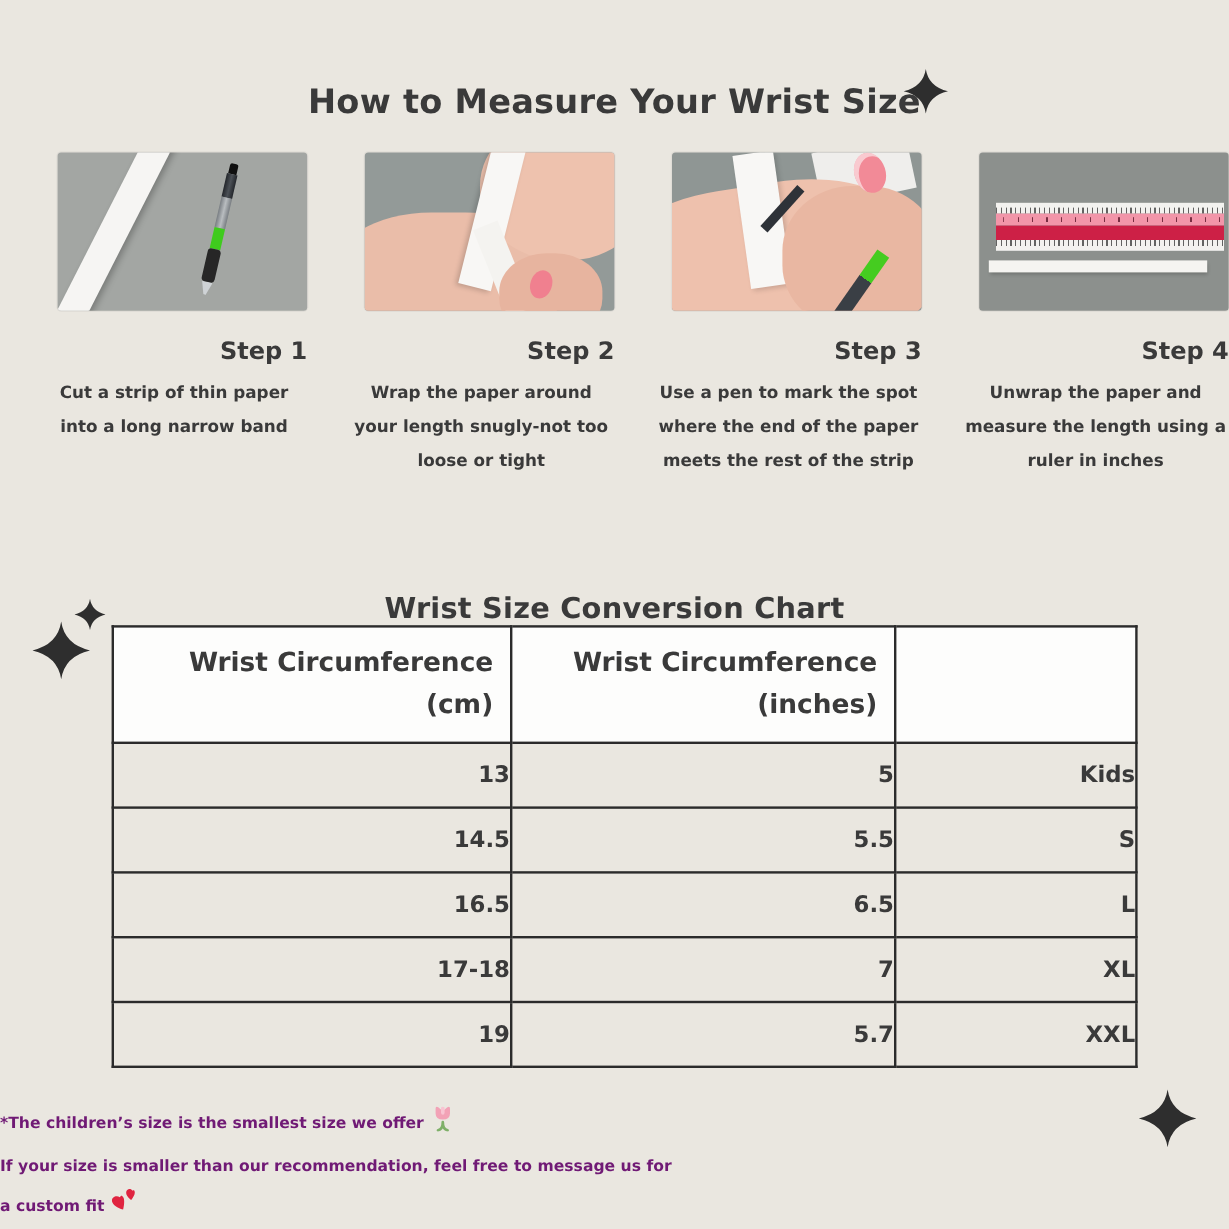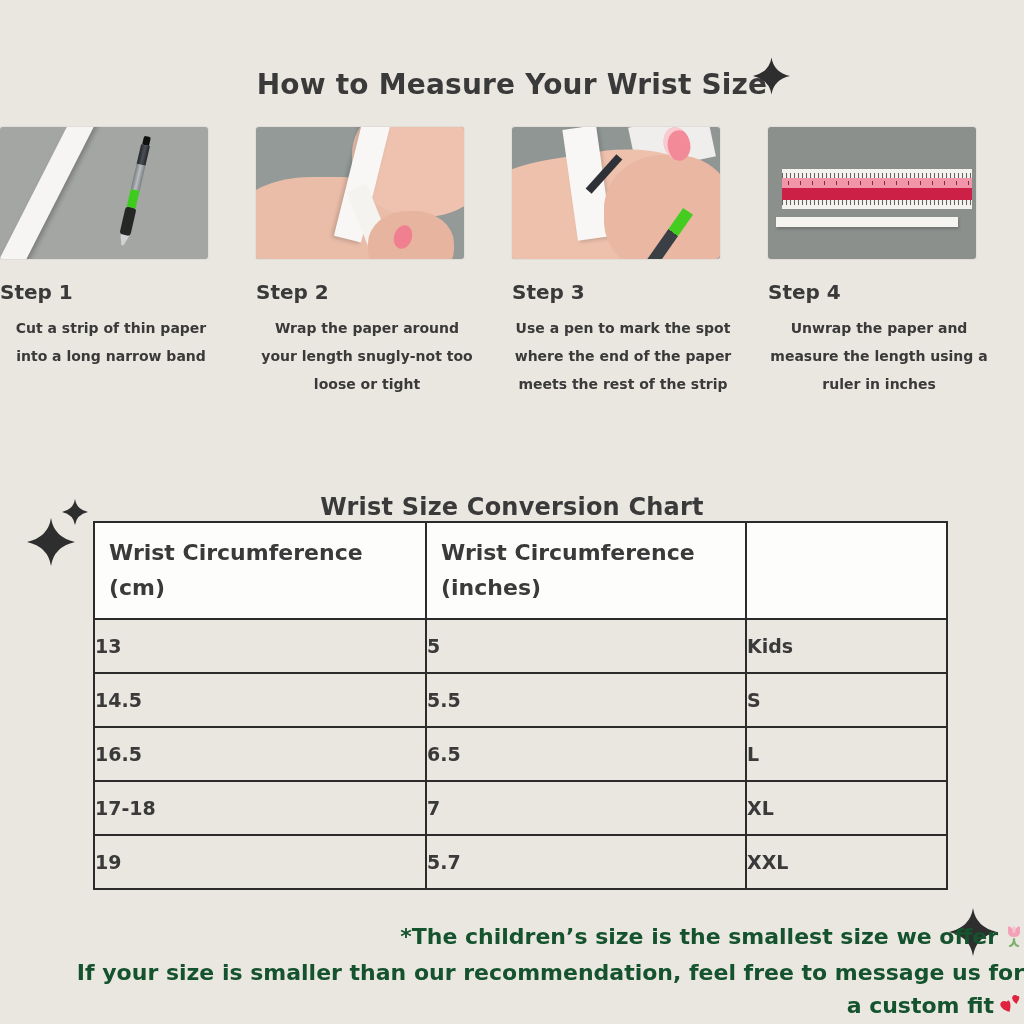--- a/index.html
+++ b/index.html
@@ -18,21 +18,21 @@
     top:44px; left:0; right:0;
     text-align:center;
     font-size:28px; font-weight:bold; letter-spacing:.2px;
   }
 
   
   .sparkle svg { display:block; width:100%; height:100%; }
 
   
   .steps-row { top:103px; left:0; right:0; display:flex; }
-  .step-col { width:256px; display:flex; flex-direction:column; align-items:flex-start; }
+  .step-col { width:256px; display:flex; flex-direction:column; align-items:flex-end; }
   .photo {
     position:relative; width:208px; height:132px;
     border-radius:3px; overflow:hidden;
     box-shadow:0 0 0 1px rgba(0,0,0,.04);
   }
   .step-label { margin-top:21px; font-size:20px; font-weight:bold; }
   .step-desc {
     margin-top:10px; width:222px; text-align:center;
     font-size:14px; font-weight:bold; line-height:28px;
   }
@@ -98,34 +98,34 @@
     top:469px; left:0; right:0; text-align:center;
     font-size:24px; font-weight:bold; letter-spacing:.2px;
   }
   table.size-table {
     position:absolute; top:521px; left:93px;
     width:853px; height:369px;
     border-collapse:collapse; table-layout:fixed;
   }
   .size-table th, .size-table td {
     border:2.5px solid #2b2b2b;
-    text-align:left; vertical-align:middle;
+    text-align:right; vertical-align:middle;
     font-weight:bold;
   }
   .size-table th {
     background:#fdfdfc; height:97px;
     font-size:22px; line-height:1.55; padding:0 14px;
   }
   .size-table td { font-size:19px; height:45px; background:transparent; }
   .col-cm { width:332px; } .col-in { width:320px; } .col-size { width:201px; }
 
   
   .footer {
-    top:896px; left:0; right:0; text-align:right;
-    color:#14532d; font-weight:bold; font-size:22px; line-height:33px;
+    top:896px; left:0; right:0; text-align:left;
+    color:#701a75; font-weight:bold; font-size:13px; line-height:33px;
   }
   .footer .em { display:inline-block; vertical-align:-3px; margin-left:6px; }
 </style>
 </head>
 <body>
 
 <h1 class="abs page-title">How to Measure Your Wrist Size</h1>
 
 <div class="abs sparkle" style="left:753px; top:30px; width:37px; height:44px;">
   <svg viewBox="0 0 100 100">

